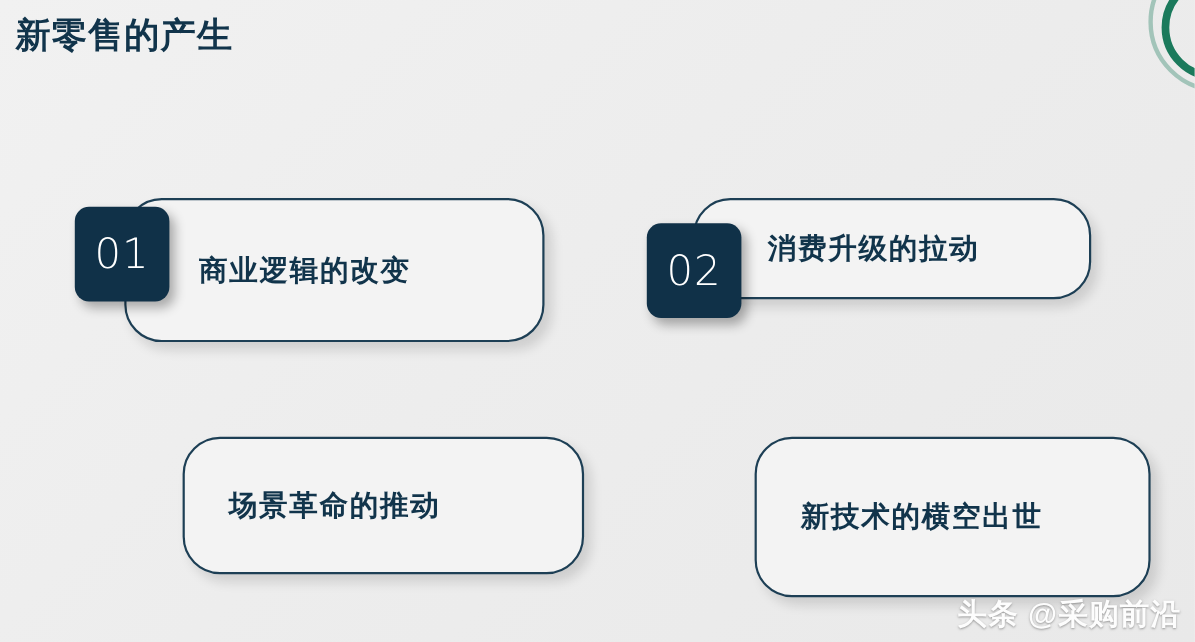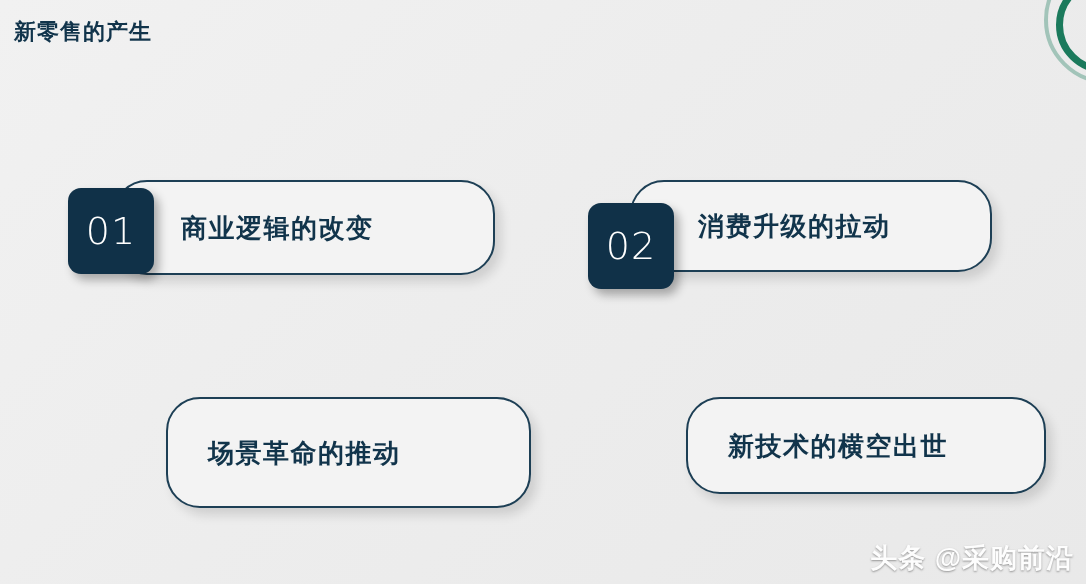--- a/index.html
+++ b/index.html
@@ -22,21 +22,21 @@
     height: 584px;
     background: linear-gradient(135deg, #f1f1f1 0%, #ededed 45%, #e9e9e9 100%);
     overflow: hidden;
   }
 
   
   .slide-title {
     position: absolute;
     left: 14px;
     top: 12px;
-    font-size: 22px;
+    font-size: 32px;
     font-weight: 700;
     color: #11344b;
     letter-spacing: 1px;
     line-height: 40px;
     white-space: nowrap;
   }
 
   
   .corner-ring {
     position: absolute;
@@ -97,30 +97,30 @@
   .badge-num {
     color: #ffffff;
     font-size: 38px;
     font-weight: 300;
     letter-spacing: 1px;
     line-height: 1;
     font-family: "DejaVu Sans", "Liberation Sans", sans-serif;
   }
 
   
-  #card-01 { left: 113px; top: 180px; width: 382px; height: 95px; }
+  #card-01 { left: 113px; top: 180px; width: 382px; height: 131px; }
   #badge-01 { left: 68px;  top: 188px; }
 
   #card-02 { left: 630px; top: 180px; width: 362px; height: 92px; }
   #badge-02 { left: 588px; top: 203px; }
 
-  #card-03 { left: 166px; top: 397px; width: 365px; height: 111px; }
+  #card-03 { left: 166px; top: 397px; width: 365px; height: 125px; }
   #badge-03 { left: 476px; top: 418px; }
 
-  #card-04 { left: 686px; top: 397px; width: 360px; height: 97px; text-decoration: underline; }
+  #card-04 { left: 686px; top: 397px; width: 360px; height: 146px; text-decoration: underline; }
   #badge-04 { left: 992px; top: 418px; }
 
   
   .watermark {
     position: absolute;
     right: 12px;
     bottom: 8px;
     font-size: 27px;
     font-weight: 700;
     color: #fdfdfd;

